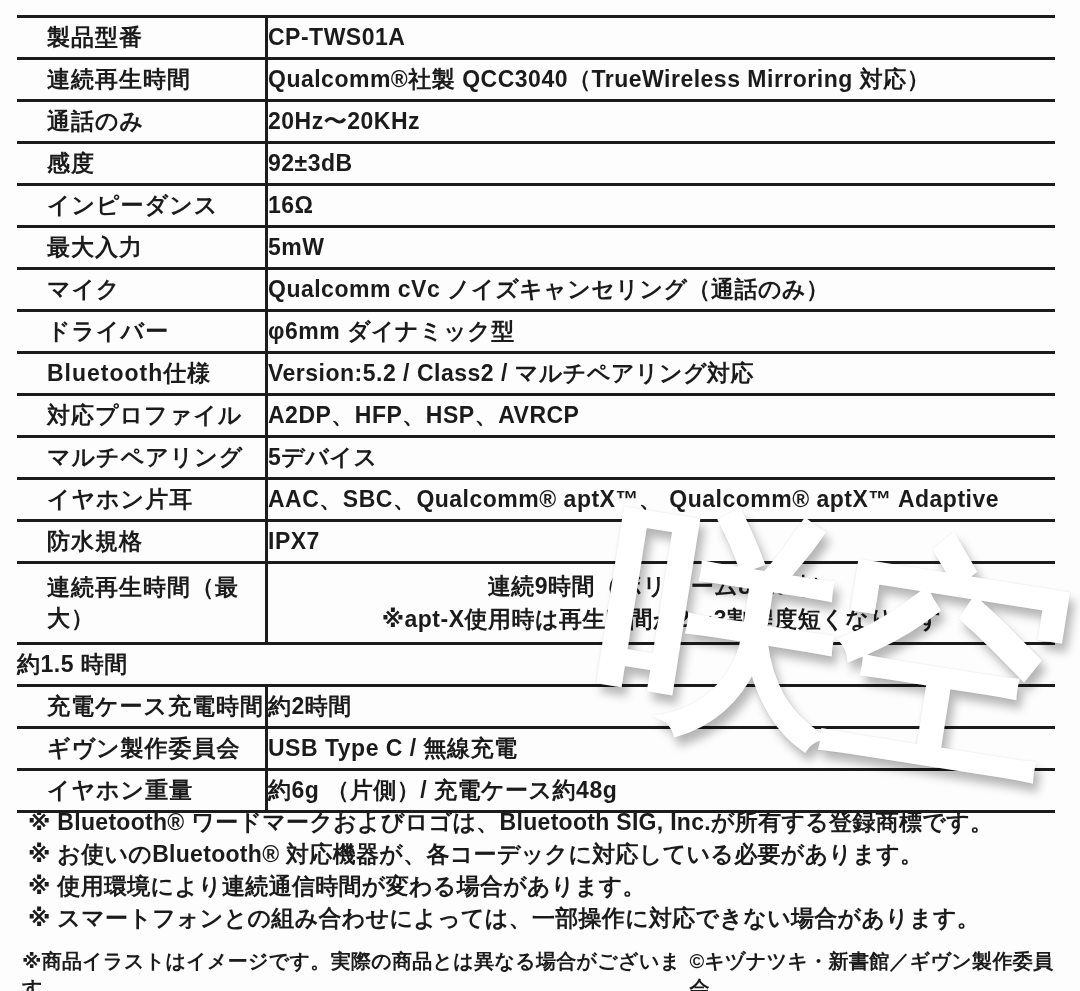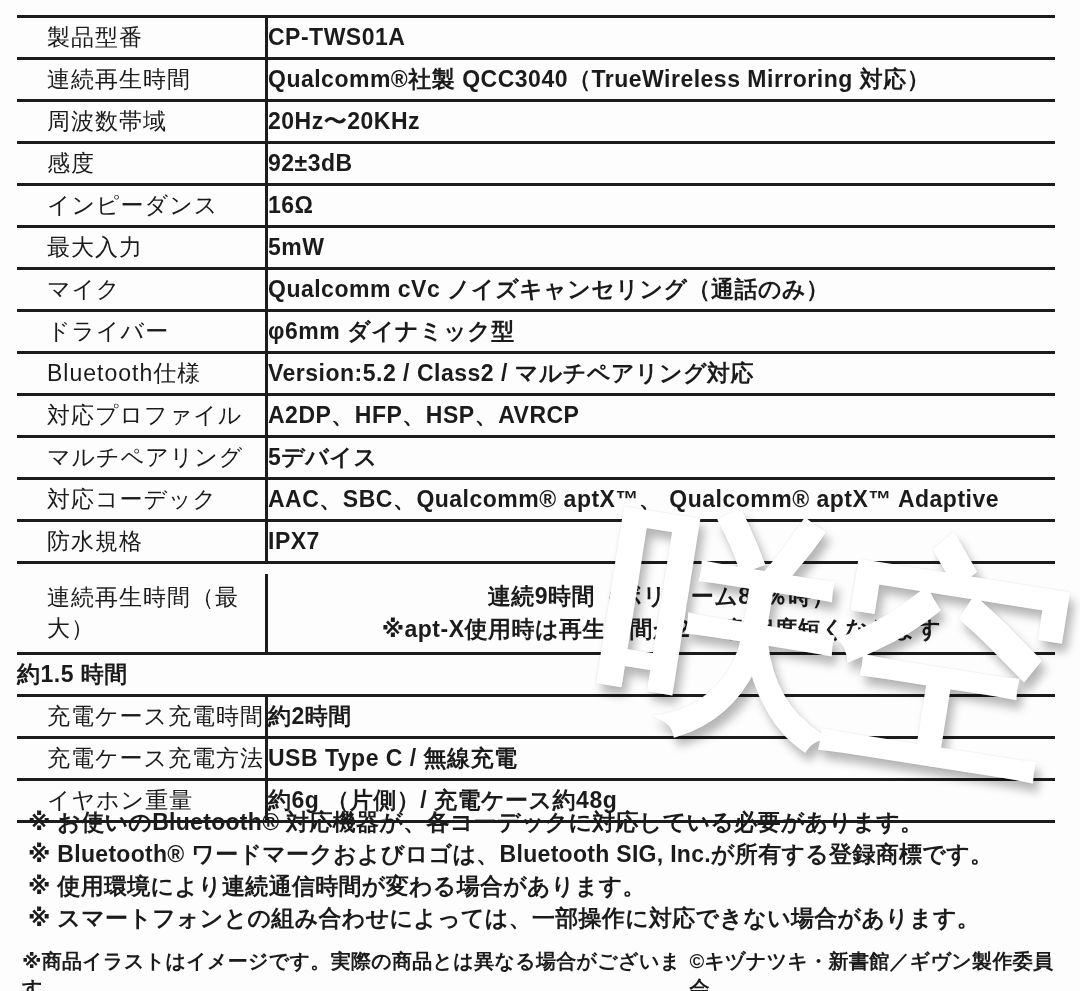--- a/index.html
+++ b/index.html
@@ -19,28 +19,28 @@
     display:flex;
     border-bottom:3px solid #1c1c1c;
     min-height:39px;
     align-items:stretch;
   }
   .cell-label{
     width:251px;flex:0 0 251px;
     border-right:3px solid #1c1c1c;
     display:flex;align-items:center;
     padding-left:30px;box-sizing:border-box;
-    font-size:23px;font-weight:normal;letter-spacing:1px;
+    font-size:23px;font-weight:bold;letter-spacing:1px;
   }
   .cell-value{
     flex:1;display:flex;align-items:center;
     box-sizing:border-box;
     font-size:23px;font-weight:bold;letter-spacing:.5px;
   }
-  .row.double{min-height:78px;margin-top:10px;}
+  .row.double{min-height:78px;}
   .row.double .cell-value{
     flex-direction:column;align-items:center;justify-content:space-around;
     padding-top:6px;padding-bottom:6px;
   }
   .row.double .cell-value div{line-height:1.2;}
   .footnotes{
     position:absolute;left:28px;top:806px;width:1020px;
     font-size:23px;font-weight:bold;line-height:32px;letter-spacing:.3px;
   }
   .bottom-line{
@@ -66,21 +66,21 @@
   <div class="spec-table">
     <div class="row">
         <div class="cell-label">製品型番</div>
         <div class="cell-value">CP-TWS01A</div>
       </div>
     <div class="row">
         <div class="cell-label">連続再生時間</div>
         <div class="cell-value">Qualcomm®社製 QCC3040（TrueWireless Mirroring 対応）</div>
       </div>
     <div class="row">
-        <div class="cell-label">周波数帯域</div>
+        <div class="cell-label">通話のみ</div>
         <div class="cell-value">20Hz〜20KHz</div>
       </div>
     <div class="row">
         <div class="cell-label">感度</div>
         <div class="cell-value">92±3dB</div>
       </div>
     <div class="row">
         <div class="cell-label">インピーダンス</div>
         <div class="cell-value">16Ω</div>
       </div>
@@ -102,21 +102,21 @@
       </div>
     <div class="row">
         <div class="cell-label">対応プロファイル</div>
         <div class="cell-value">A2DP、HFP、HSP、AVRCP</div>
       </div>
     <div class="row">
         <div class="cell-label">マルチペアリング</div>
         <div class="cell-value">5デバイス</div>
       </div>
     <div class="row">
-        <div class="cell-label">対応コーデック</div>
+        <div class="cell-label">イヤホン片耳</div>
         <div class="cell-value">AAC、SBC、Qualcomm® aptX™、 Qualcomm® aptX™ Adaptive</div>
       </div>
     <div class="row">
         <div class="cell-label">防水規格</div>
         <div class="cell-value">IPX7</div>
       </div>
     <div class="row double">
       <div class="cell-label">連続再生時間（最大）</div>
       <div class="cell-value">
         <div>連続9時間（ボリューム80％時）</div>
@@ -124,32 +124,32 @@
       </div>
     </div>
     <div class="row">
         <div class="cell-value">約1.5 時間</div>
       </div>
     <div class="row">
         <div class="cell-label">充電ケース充電時間</div>
         <div class="cell-value">約2時間</div>
       </div>
     <div class="row">
-        <div class="cell-label">充電ケース充電方法</div>
+        <div class="cell-label">ギヴン製作委員会</div>
         <div class="cell-value">USB Type C / 無線充電</div>
       </div>
     <div class="row">
         <div class="cell-label">イヤホン重量</div>
         <div class="cell-value">約6g （片側）/ 充電ケース約48g</div>
       </div>
   </div>
 
   <div class="footnotes">
+    <div>※ Bluetooth® ワードマークおよびロゴは、Bluetooth SIG, Inc.が所有する登録商標です。</div>
     <div>※ お使いのBluetooth® 対応機器が、各コーデックに対応している必要があります。</div>
-    <div>※ Bluetooth® ワードマークおよびロゴは、Bluetooth SIG, Inc.が所有する登録商標です。</div>
     <div>※ 使用環境により連続通信時間が変わる場合があります。</div>
     <div>※ スマートフォンとの組み合わせによっては、一部操作に対応できない場合があります。</div>
   </div>
 
   <div class="bottom-line">
     <span>※商品イラストはイメージです。実際の商品とは異なる場合がございます。</span>
     <span>©キヅナツキ・新書館／ギヴン製作委員会</span>
   </div>
 
   <div class="watermark">咲空</div>

